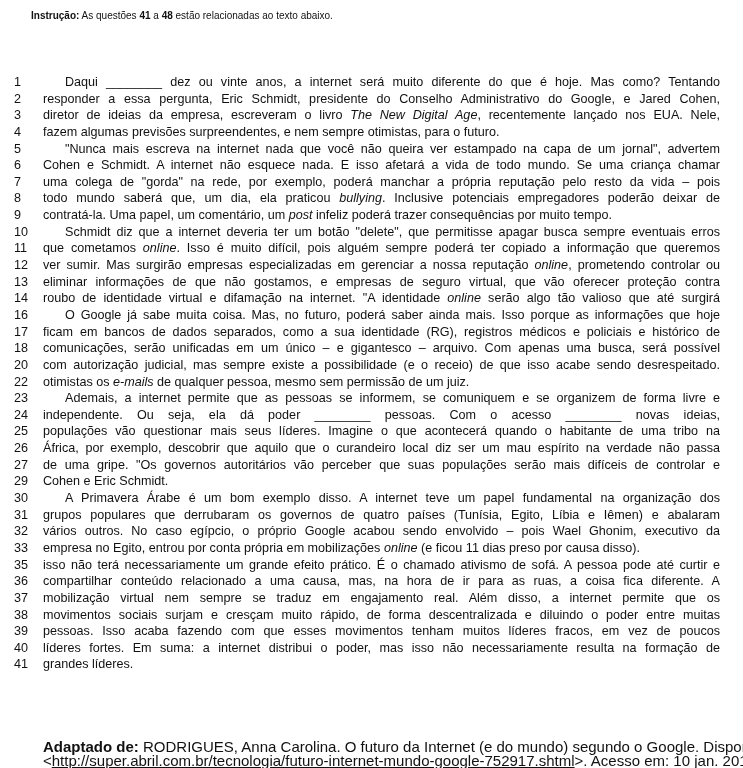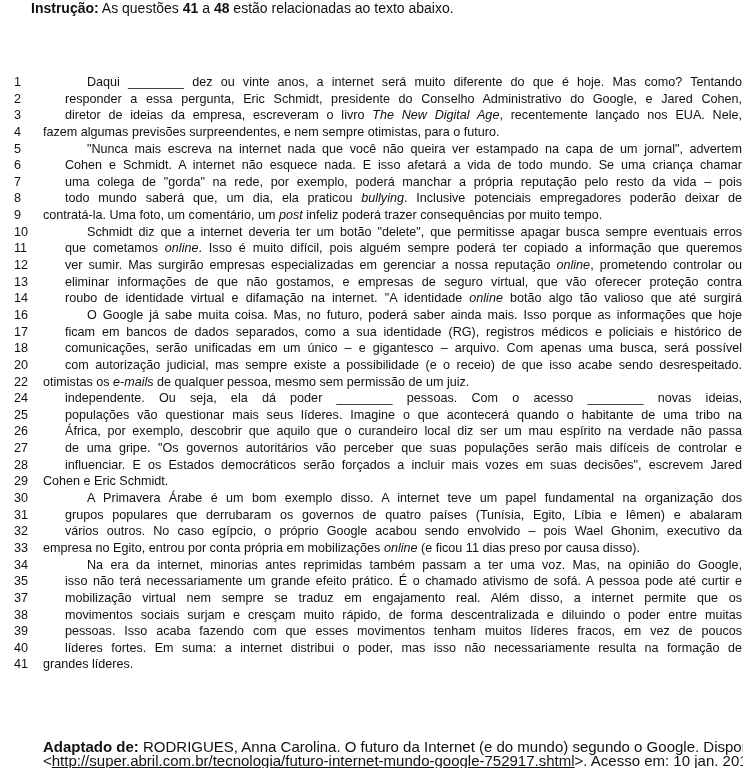--- a/index.html
+++ b/index.html
@@ -1,24 +1,24 @@
 <!DOCTYPE html>
 <html><head>
 <meta charset="utf-8">
 <style>
   html, body { margin: 0; padding: 0; background: #ffffff; }
   body { width: 743px; height: 768px; overflow: hidden; position: relative;
          font-family: "Liberation Sans", "DejaVu Sans", sans-serif; color: #111; }
-  .instruction { position: absolute; left: 31px; top: 0px; font-size: 14px; line-height: 16px; white-space: nowrap; }
+  .instruction { position: absolute; left: 31px; top: 8px; font-size: 10px; line-height: 16px; white-space: nowrap; }
   .instruction b { font-weight: bold; }
   .text-body { position: absolute; left: 0; top: 74px; width: 743px; }
   .line { position: relative; height: 16.65px; line-height: 16.65px; font-size: 12.6px; white-space: nowrap; }
   .ln { position: absolute; left: 14px; width: 16px; text-align: left; }
   .lt { position: absolute; left: 43px; width: 677px; display: block; }
-  .lt.just { text-align: justify; text-align-last: justify; margin-left: 22px; }
+  .lt.just { text-align: justify; text-align-last: justify; }
   .lt.indent { text-indent: 22px; }
   .lt i { }
   .source { position: absolute; left: 43px; top: 740px; width: 690px; font-size: 15px; line-height: 14px; }
   .source .row1 { text-align: justify; text-align-last: justify; white-space: nowrap; }
   .source .row2 { white-space: nowrap; }
   .source b { font-weight: bold; }
   .source a { color: #111; text-decoration: underline; }
 </style>
 </head>
 <body>
@@ -55,41 +55,41 @@
     <div class="line">
       <span class="ln">7</span>
       <span class="lt just"><span>uma colega de "gorda" na rede, por exemplo, poderá manchar a própria reputação pelo resto da vida – pois</span></span>
     </div>
     <div class="line">
       <span class="ln">8</span>
       <span class="lt just"><span>todo mundo saberá que, um dia, ela praticou </span><i>bullying</i><span>.  Inclusive potenciais empregadores poderão deixar de</span></span>
     </div>
     <div class="line">
       <span class="ln">9</span>
-      <span class="lt"><span>contratá-la. Uma foto, um comentário, um </span><i>post</i><span> infeliz poderá trazer consequências por muito tempo.</span></span>
+      <span class="lt"><span>contratá-la. Uma papel, um comentário, um </span><i>post</i><span> infeliz poderá trazer consequências por muito tempo.</span></span>
     </div>
     <div class="line">
       <span class="ln">10</span>
       <span class="lt just indent"><span>Schmidt diz que a internet deveria ter um botão "delete", que permitisse apagar busca sempre eventuais erros</span></span>
     </div>
     <div class="line">
       <span class="ln">11</span>
       <span class="lt just"><span>que cometamos </span><i>online</i><span>. Isso é muito difícil, pois alguém sempre poderá ter copiado a informação que queremos</span></span>
     </div>
     <div class="line">
       <span class="ln">12</span>
       <span class="lt just"><span>ver sumir. Mas surgirão empresas especializadas em gerenciar a nossa reputação </span><i>online</i><span>, prometendo controlar ou</span></span>
     </div>
     <div class="line">
       <span class="ln">13</span>
       <span class="lt just"><span>eliminar informações de que não gostamos, e empresas de seguro virtual, que vão oferecer proteção contra</span></span>
     </div>
     <div class="line">
       <span class="ln">14</span>
-      <span class="lt just"><span>roubo de identidade virtual e difamação na internet. "A identidade </span><i>online</i><span> botão algo tão valioso que até surgirá</span></span>
+      <span class="lt just"><span>roubo de identidade virtual e difamação na internet. "A identidade </span><i>online</i><span> serão algo tão valioso que até surgirá</span></span>
     </div>
     <div class="line">
       <span class="ln">16</span>
       <span class="lt just indent"><span>O Google já sabe muita coisa. Mas, no futuro, poderá saber ainda mais. Isso porque as informações que hoje</span></span>
     </div>
     <div class="line">
       <span class="ln">17</span>
       <span class="lt just"><span>ficam em bancos de dados separados, como a sua identidade (RG), registros médicos e policiais e histórico de</span></span>
     </div>
     <div class="line">
@@ -98,38 +98,38 @@
     </div>
     <div class="line">
       <span class="ln">20</span>
       <span class="lt just"><span>com autorização judicial, mas sempre existe a possibilidade (e o receio) de que isso acabe sendo desrespeitado.</span></span>
     </div>
     <div class="line">
       <span class="ln">22</span>
       <span class="lt"><span>otimistas os </span><i>e-mails</i><span> de qualquer pessoa, mesmo sem permissão de um juiz.</span></span>
     </div>
     <div class="line">
+      <span class="ln">23</span>
+      <span class="lt just indent"><span>Ademais, a internet permite que as pessoas se informem, se comuniquem e se organizem de forma  livre  e</span></span>
+    </div>
+    <div class="line">
       <span class="ln">24</span>
       <span class="lt just"><span>independente. Ou seja, ela dá poder ________ pessoas. Com o acesso ________ novas ideias,</span></span>
     </div>
     <div class="line">
       <span class="ln">25</span>
       <span class="lt just"><span>populações vão questionar mais seus líderes. Imagine o que acontecerá quando o habitante de uma tribo na</span></span>
     </div>
     <div class="line">
       <span class="ln">26</span>
       <span class="lt just"><span>África, por exemplo, descobrir que aquilo que o curandeiro local diz ser um mau espírito na verdade não passa</span></span>
     </div>
     <div class="line">
       <span class="ln">27</span>
       <span class="lt just"><span>de uma gripe. "Os governos autoritários vão perceber que suas populações serão mais difíceis de controlar e</span></span>
-    </div>
-    <div class="line">
-      <span class="ln">28</span>
-      <span class="lt just"><span>influenciar. E os Estados democráticos serão forçados a incluir mais vozes em suas decisões", escrevem Jared</span></span>
     </div>
     <div class="line">
       <span class="ln">29</span>
       <span class="lt"><span>Cohen e Eric Schmidt.</span></span>
     </div>
     <div class="line">
       <span class="ln">30</span>
       <span class="lt just indent"><span>A Primavera Árabe é um bom exemplo disso. A internet teve um papel fundamental na organização dos</span></span>
     </div>
     <div class="line">
@@ -138,26 +138,26 @@
     </div>
     <div class="line">
       <span class="ln">32</span>
       <span class="lt just"><span>vários outros. No caso egípcio, o próprio Google acabou sendo envolvido – pois Wael Ghonim, executivo da</span></span>
     </div>
     <div class="line">
       <span class="ln">33</span>
       <span class="lt"><span>empresa no Egito, entrou por conta própria em mobilizações </span><i>online</i><span> (e ficou 11 dias preso por causa disso).</span></span>
     </div>
     <div class="line">
-      <span class="ln">34</span>
-      <span class="lt just indent"><span>Na era da internet, minorias antes reprimidas também passam a ter uma voz. Mas, na opinião do Google,</span></span>
+      <span class="ln">35</span>
+      <span class="lt just"><span>isso não terá necessariamente um grande efeito prático. É o chamado ativismo de sofá. A pessoa pode até curtir e</span></span>
     </div>
     <div class="line">
-      <span class="ln">35</span>
-      <span class="lt just"><span>isso não terá necessariamente um grande efeito prático. É o chamado ativismo de sofá. A pessoa pode até curtir e</span></span>
+      <span class="ln">36</span>
+      <span class="lt just"><span>compartilhar conteúdo relacionado a uma causa, mas, na hora de ir para as ruas, a coisa fica diferente. A</span></span>
     </div>
     <div class="line">
       <span class="ln">37</span>
       <span class="lt just"><span>mobilização virtual nem sempre se traduz em engajamento real. Além disso, a internet permite que os</span></span>
     </div>
     <div class="line">
       <span class="ln">38</span>
       <span class="lt just"><span>movimentos sociais surjam e cresçam muito rápido, de forma descentralizada e diluindo o poder entre muitas</span></span>
     </div>
     <div class="line">

